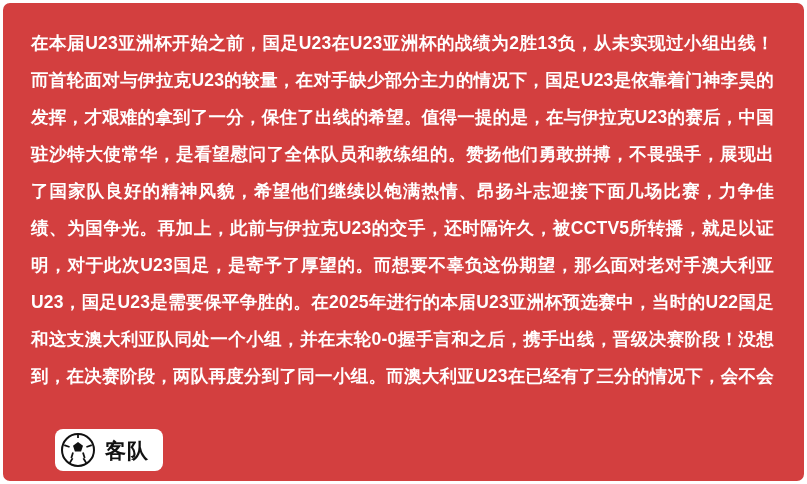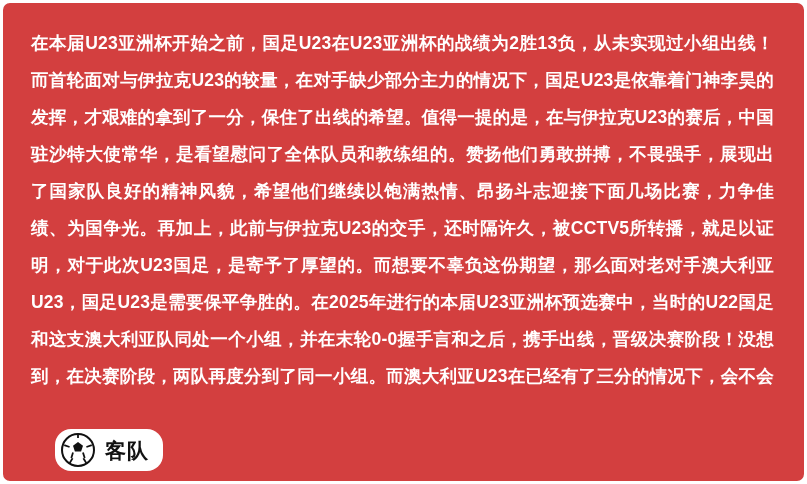--- a/index.html
+++ b/index.html
@@ -41,21 +41,21 @@
     left: 52px;
     bottom: 10px;
     display: flex;
     align-items: center;
   }
   .team-chip {
     display: flex;
     align-items: center;
     gap: 10px;
     background: #ffffff;
-    border-radius: 16px;
+    border-radius: 8px;
     padding: 4px 14px 4px 6px;
     height: 42px;
     box-sizing: border-box;
   }
   .ball-icon {
     width: 34px;
     height: 34px;
     flex: 0 0 34px;
     position: relative;
     display: block;

